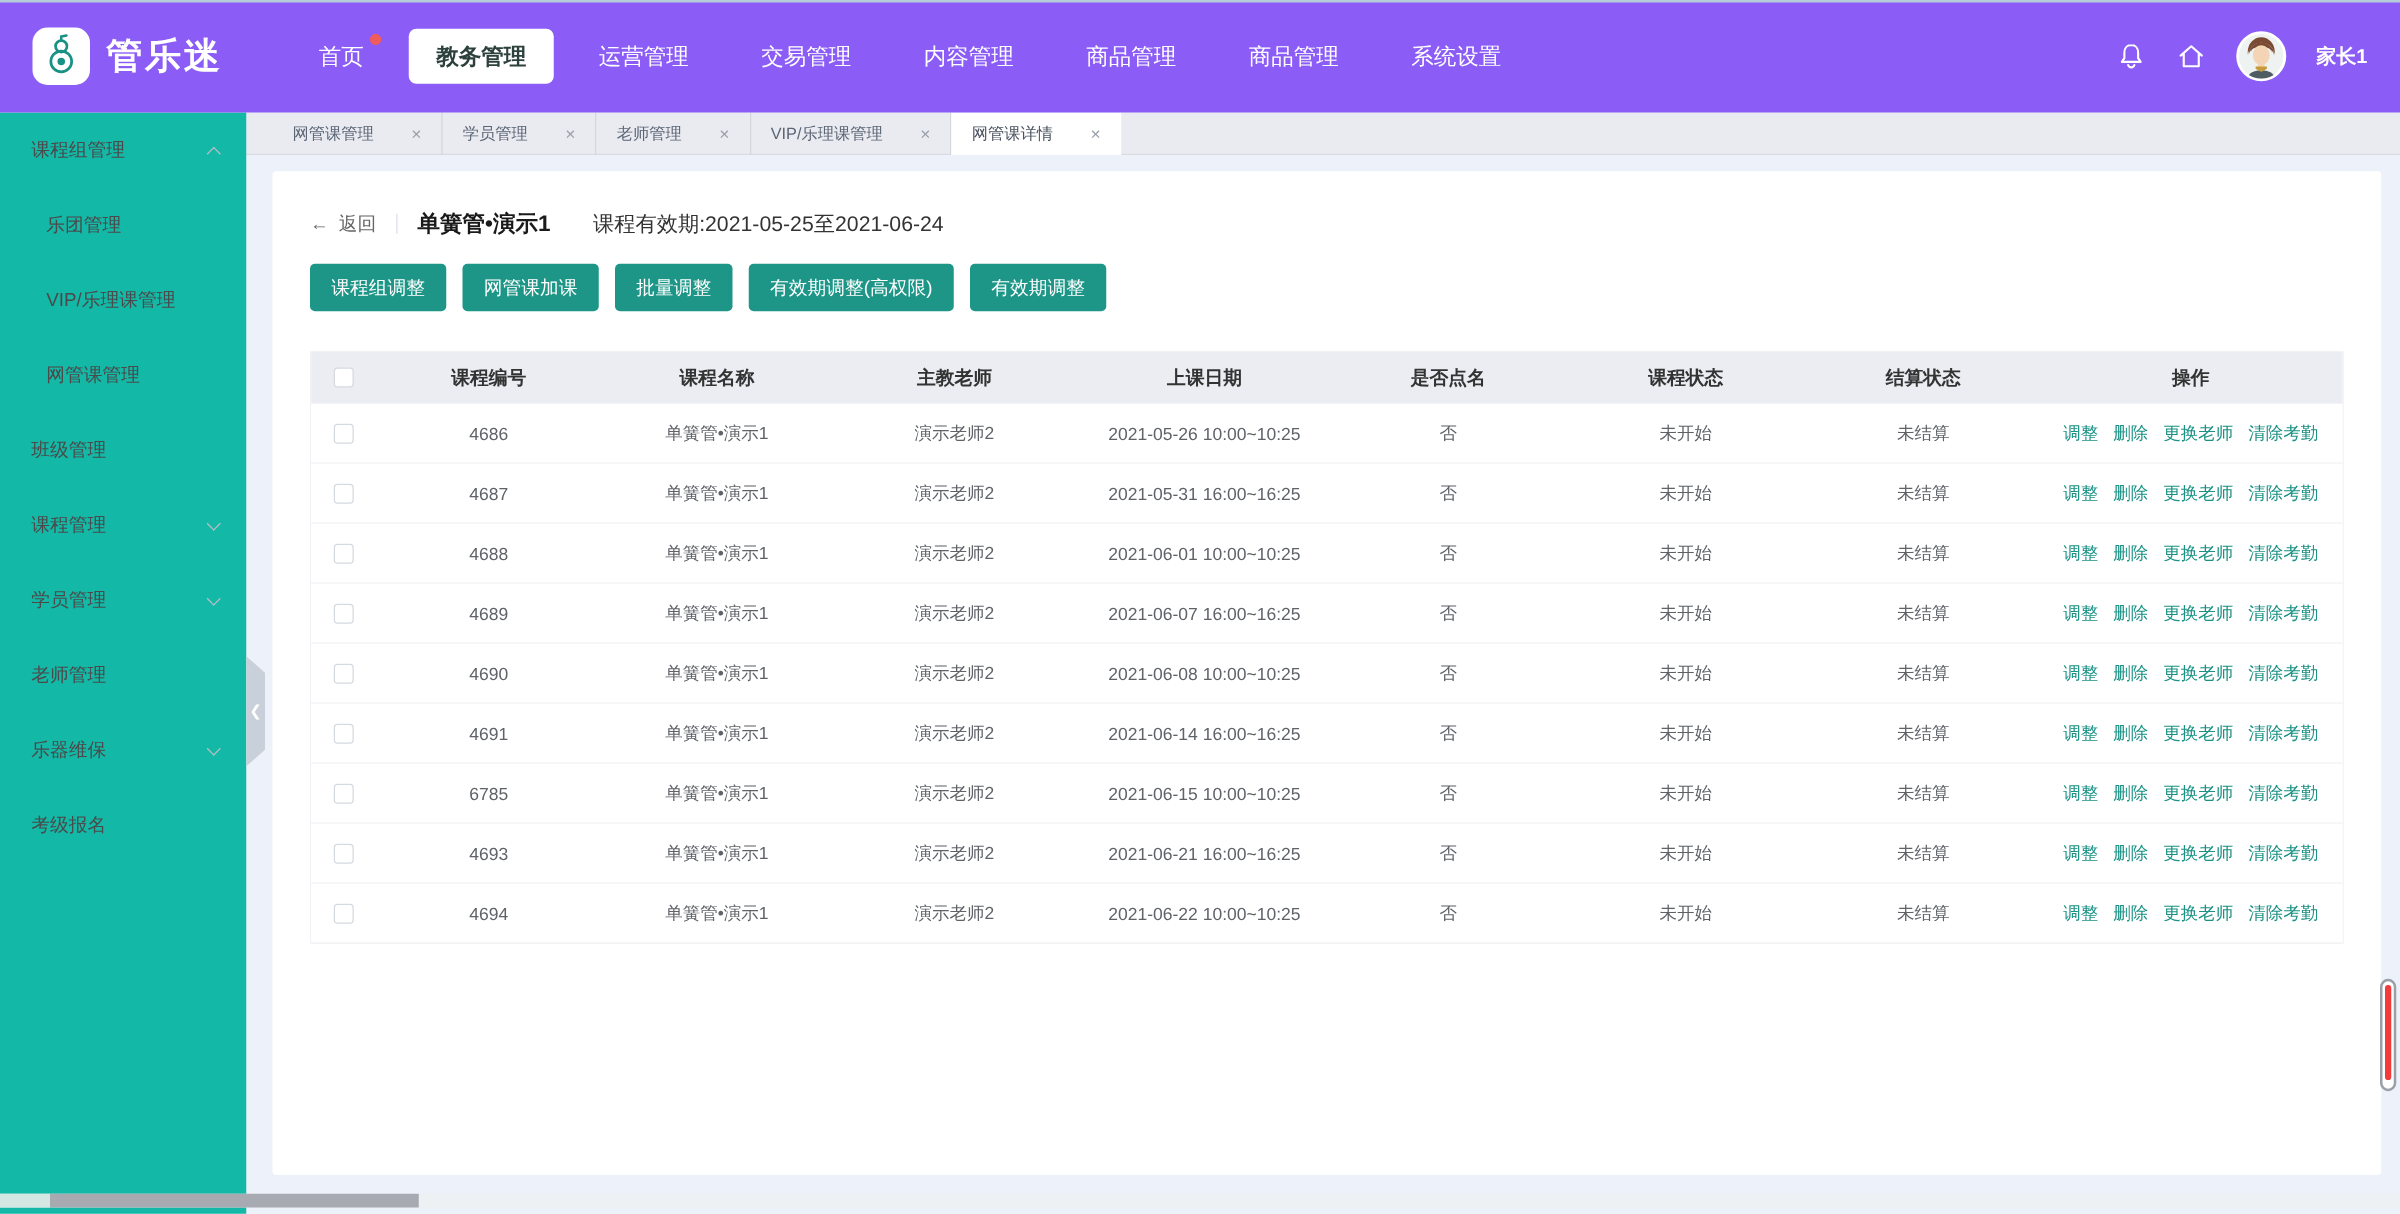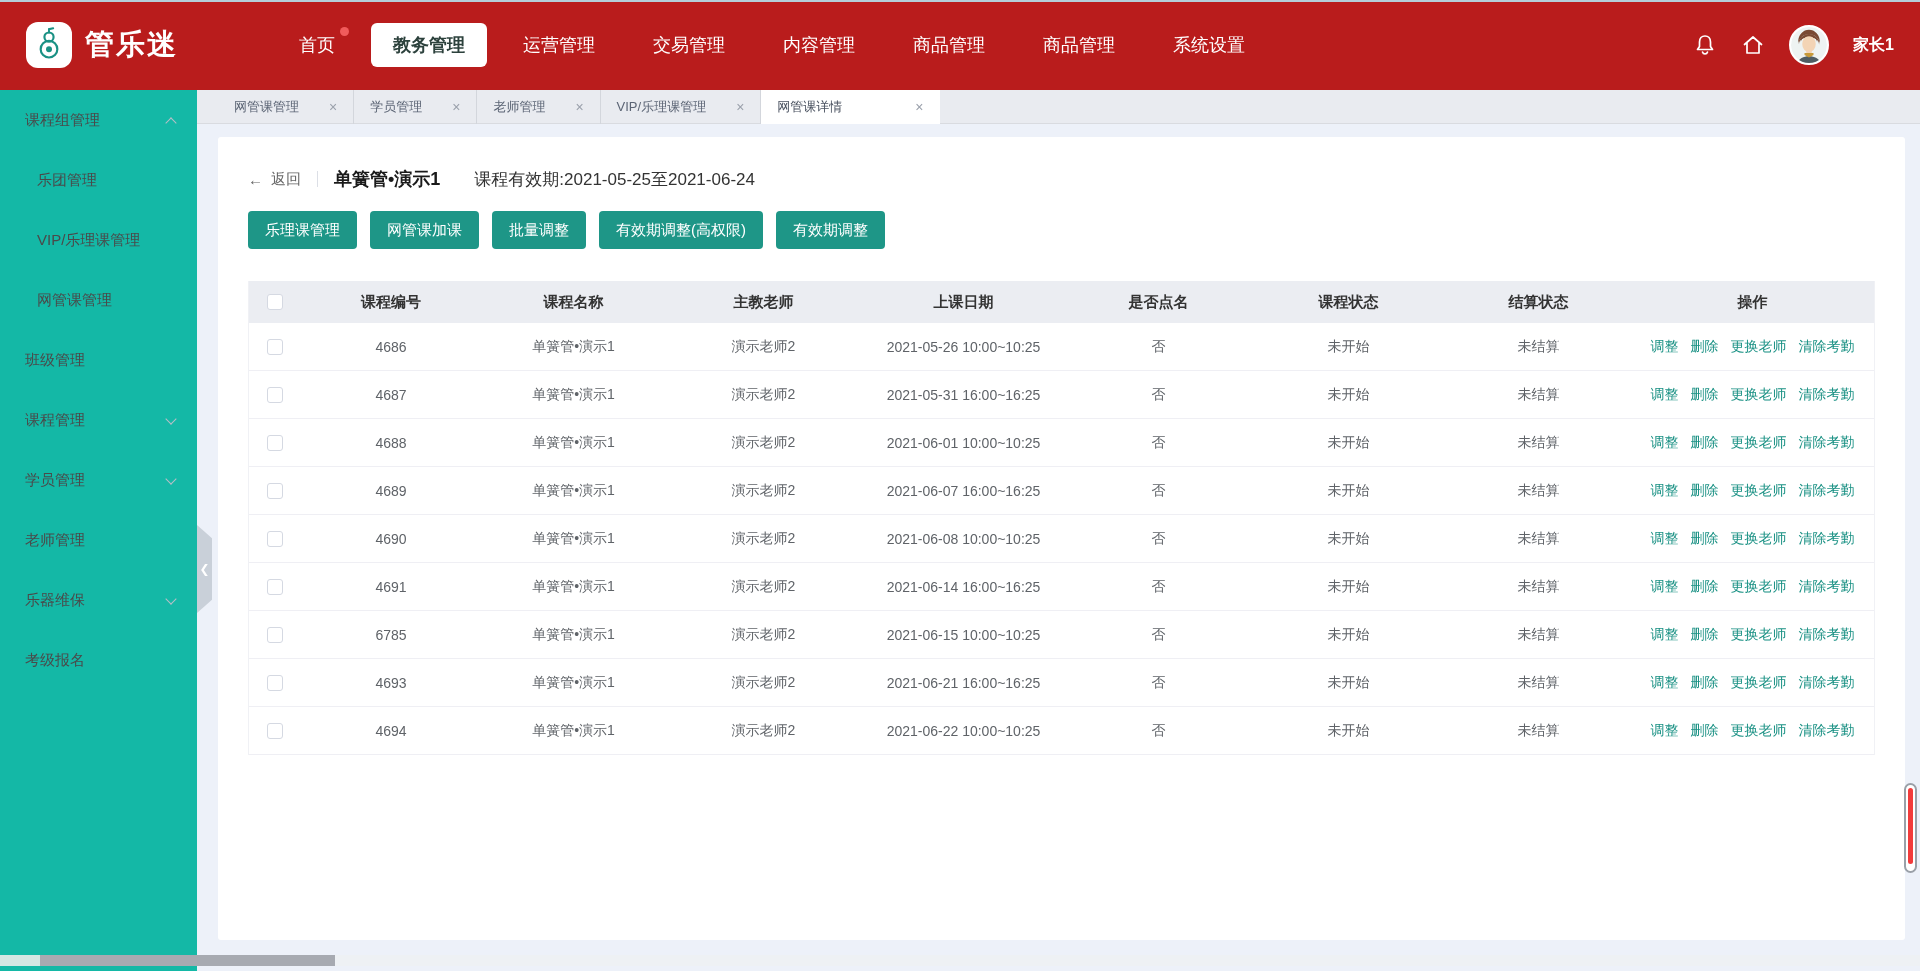--- a/index.html
+++ b/index.html
@@ -1,21 +1,21 @@
 <!DOCTYPE html>
 <html><head>
 <meta charset="utf-8">
 <style>
   * { margin:0; padding:0; box-sizing:border-box; }
   html,body { width:1920px; height:971px; overflow:hidden;
     font-family:"Liberation Sans","DejaVu Sans",sans-serif; background:#edf1f9; }
 
   
   .topbar { position:absolute; left:0; top:0; width:1920px; height:90px;
-    background:#b91c1c; display:flex; align-items:center; z-index:30;gap:44px; }
+    background:#8b5cf6; display:flex; align-items:center; z-index:30; }
   .top-edge-line { position:absolute; left:0; top:0; width:1920px; height:2px;
     background:#b5cdd9; z-index:40; }
   .logo { display:flex; align-items:center; gap:13px; margin-left:26px; }
   .logo-box { width:46px; height:46px; background:#fff; border-radius:12px;
     display:flex; align-items:center; justify-content:center; }
   .logo-text { color:#fff; font-size:29px; font-weight:bold; letter-spacing:2px; }
   .topnav { display:flex; align-items:center; margin-left:55px; gap:14px;justify-content:space-between; }
   .nav-item { position:relative; color:#fff; font-size:18px; padding:10px 22px;
     border-radius:6px; cursor:pointer; white-space:nowrap; }
   .nav-item.active { background:#fff; color:#2c413c; font-weight:bold; }
@@ -44,21 +44,21 @@
     display:flex; align-items:center; justify-content:center; cursor:pointer; z-index:25; }
   .collapse-handle span { color:#fff; font-size:12px; font-weight:bold; }
 
   
   .main { position:absolute; left:197px; top:90px; width:1723px; height:881px; }
   .tabbar { height:34px; background:#e9ebf0; box-shadow:inset 0 -1px 0 #d9dbe0;
     display:flex; align-items:stretch; padding-left:21px; }
   .tab { display:flex; align-items:center; padding:0 16px; font-size:13px;
     color:#5c6575; cursor:pointer; white-space:nowrap; border-right:1px solid #d3d6dc; }
   .tab .tab-close { margin-left:30px; color:#9aa0ab; font-size:14px; cursor:pointer; }
-  .tab.active { background:#fff; border-right:none; color:#4a5260;gap:43px; }
+  .tab.active { background:#fff; border-right:none; color:#4a5260; }
 
   .card { margin:13px 15px 0 21px; background:#fff; border-radius:3px;
     height:803px; padding:0 30px; }
 
   .page-head { display:flex; align-items:center; padding-top:30px; }
   .back-link { display:flex; align-items:center; gap:8px; color:#666;
     font-size:15px; cursor:pointer; }
   .head-divider { width:1px; height:16px; background:#dcdfe6; margin:0 16px; }
   .page-title { font-size:18px; font-weight:bold; color:#1a1a1a; }
   .validity { margin-left:34px; font-size:17px; color:#333; }
@@ -273,21 +273,21 @@
         <span>←</span>
         <span>返回</span>
       </div>
       <div class="head-divider"></div>
       <h1 class="page-title">单簧管•演示1</h1>
       <span class="validity">课程有效期:2021-05-25至2021-06-24</span>
     </div>
 
     <div class="toolbar">
 
-        <button class="btn">乐理课管理</button>
+        <button class="btn">课程组调整</button>
 
         <button class="btn">网管课加课</button>
 
         <button class="btn">批量调整</button>
 
         <button class="btn">有效期调整(高权限)</button>
 
         <button class="btn">有效期调整</button>
       </div>
 

